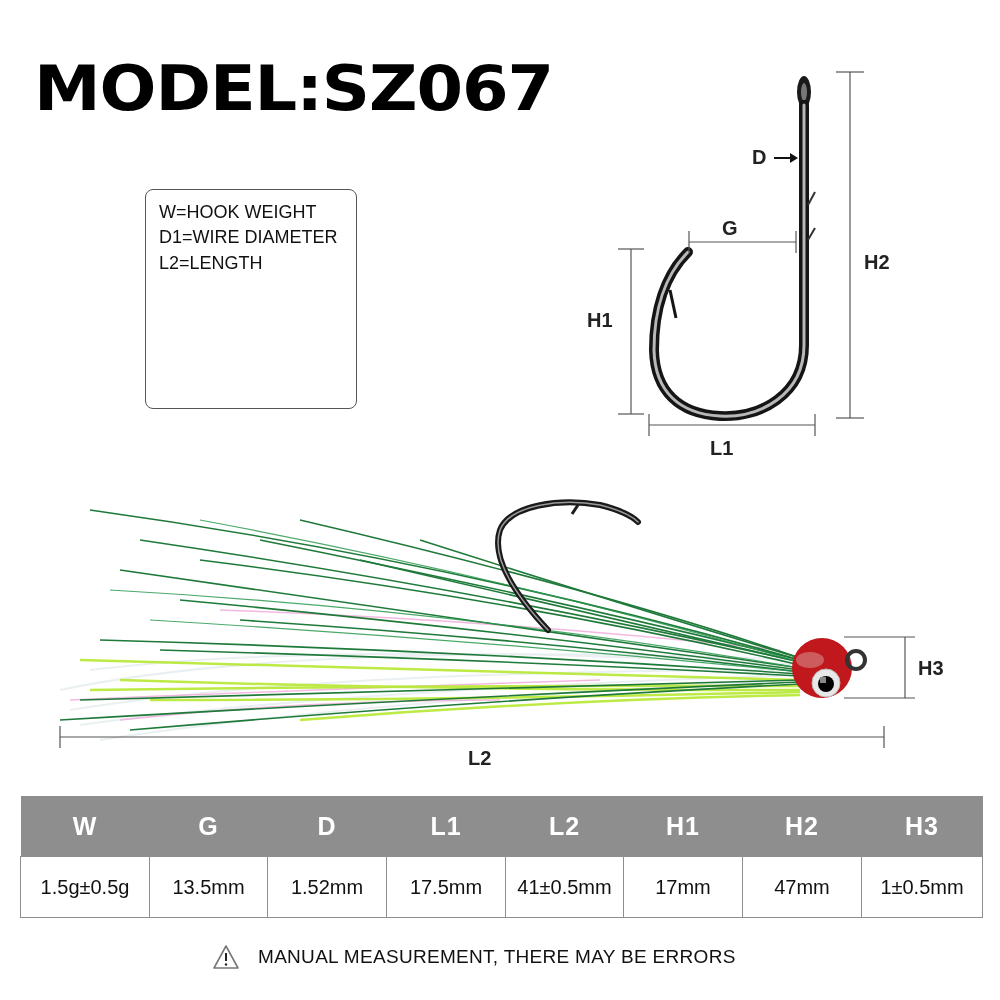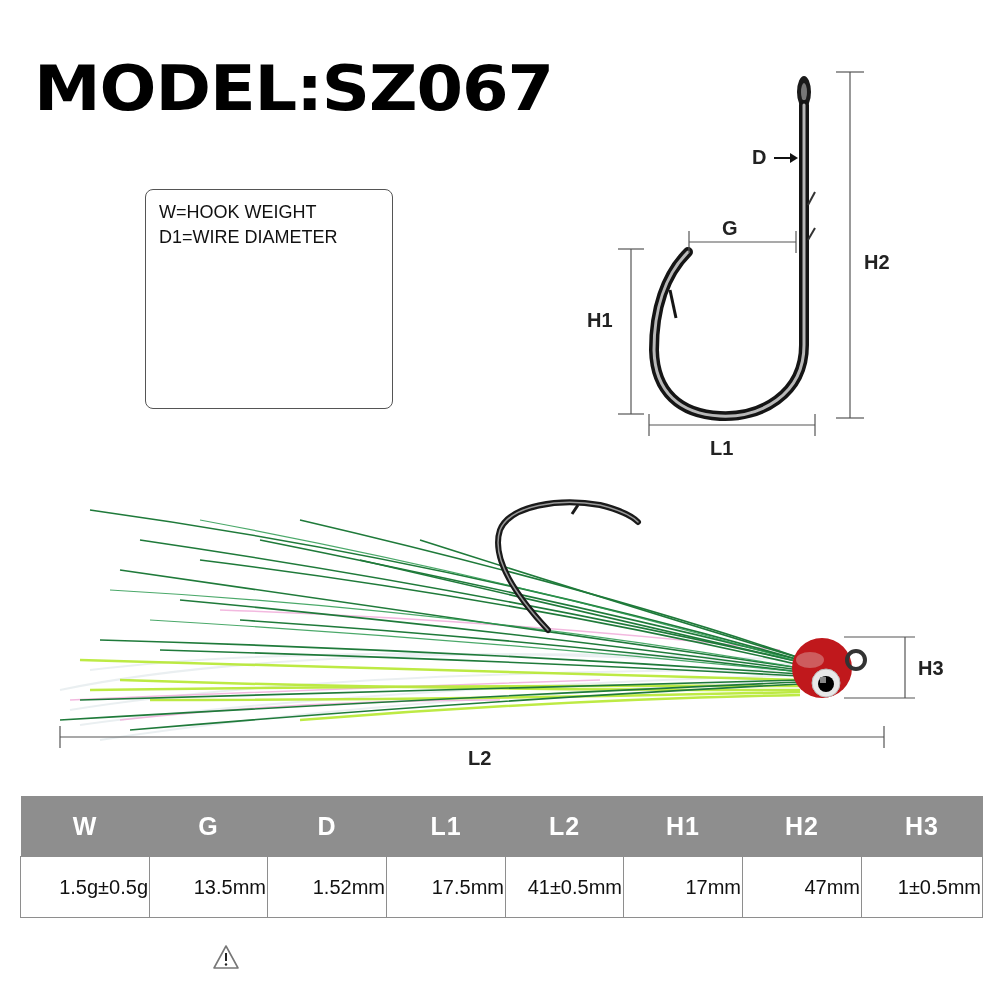--- a/index.html
+++ b/index.html
@@ -1,35 +1,36 @@
 <!DOCTYPE html>
 <html><head>
 <meta charset="utf-8">
 <style>
   html, body { margin: 0; padding: 0; background: #ffffff; }
   body { width: 1000px; height: 1000px; position: relative; overflow: hidden; font-family: "Liberation Sans", sans-serif; color: #111; }
   .title { position: absolute; left: 34px; top: 58px; font-family: "DejaVu Sans", sans-serif; font-weight: bold; font-size: 62px; letter-spacing: -1px; line-height: 1; color: #000; transform: scaleX(1.08); transform-origin: left top; }
-  .legend-box { position: absolute; left: 145px; top: 189px; width: 248px; height: 220px; border: 1.5px solid #555; border-radius: 8px; box-sizing: border-box; padding: 10px 0 0 13px; }
+  .legend-box { position: absolute; left: 145px; top: 189px; width: 212px; height: 220px; border: 1.5px solid #555; border-radius: 8px; box-sizing: border-box; padding: 10px 0 0 13px; }
   .legend-item { font-size: 18px; line-height: 25.4px; color: #111; white-space: nowrap; }
   .svg-layer { position: absolute; left: 0; top: 0; }
   .dim-label { position: absolute; font-weight: bold; font-size: 20px; color: #222; }
   .spec-table { position: absolute; left: 20px; top: 796px; width: 962px; border-collapse: collapse; table-layout: fixed; }
   .spec-table th { background: #8e8e8e; color: #fff; font-size: 25px; font-weight: bold; height: 58px; text-align: center; letter-spacing: 1px; border: none; }
-  .spec-table td { background: #fff; color: #111; font-size: 20px; height: 58px; text-align: right; border: 1px solid #8e8e8e; white-space: nowrap; }
+  .spec-table td { background: #fff; color: #111; font-size: 20px; height: 58px; text-align: center; border: 1px solid #8e8e8e; white-space: nowrap; }
   .notice { position: absolute; left: 212px; top: 944px; display: flex; align-items: center; gap: 18px; }
   .notice-text { font-size: 19px; color: #111; letter-spacing: 0.3px; }
 </style>
 </head>
 <body>
 
 <div class="title">MODEL:SZ067</div>
 
 <div class="legend-box">
   <div class="legend-item">W=HOOK WEIGHT</div>
   <div class="legend-item">D1=WIRE DIAMETER</div>
+  <div class="legend-item">L2=LENGTH</div>
 </div>
 
 <svg class="svg-layer" width="1000" height="460">
   <defs>
     <linearGradient id="steel" x1="0" x2="1" y1="0" y2="0">
       <stop offset="0" stop-color="#1a1a1a"></stop>
       <stop offset="0.5" stop-color="#9a9a9a"></stop>
       <stop offset="1" stop-color="#1a1a1a"></stop>
     </linearGradient>
   </defs>
@@ -188,13 +189,14 @@
     </tr>
   </tbody>
 </table>
 
 <div class="notice">
   <svg width="28" height="26" viewBox="0 0 28 26">
     <polygon points="14,2 26,24 2,24" fill="none" stroke="#777" stroke-width="1.6" stroke-linejoin="round"></polygon>
     <line x1="14" y1="9" x2="14" y2="17" stroke="#222" stroke-width="2"></line>
     <circle cx="14" cy="20.5" r="1.2" fill="#222"></circle>
   </svg>
+  <span class="notice-text">MANUAL MEASUREMENT, THERE MAY BE ERRORS</span>
 </div>
 
 </body></html>

